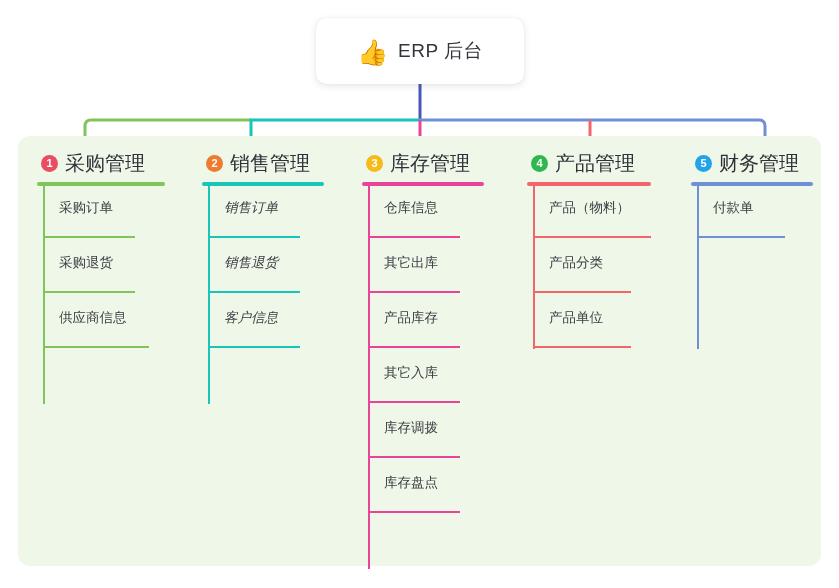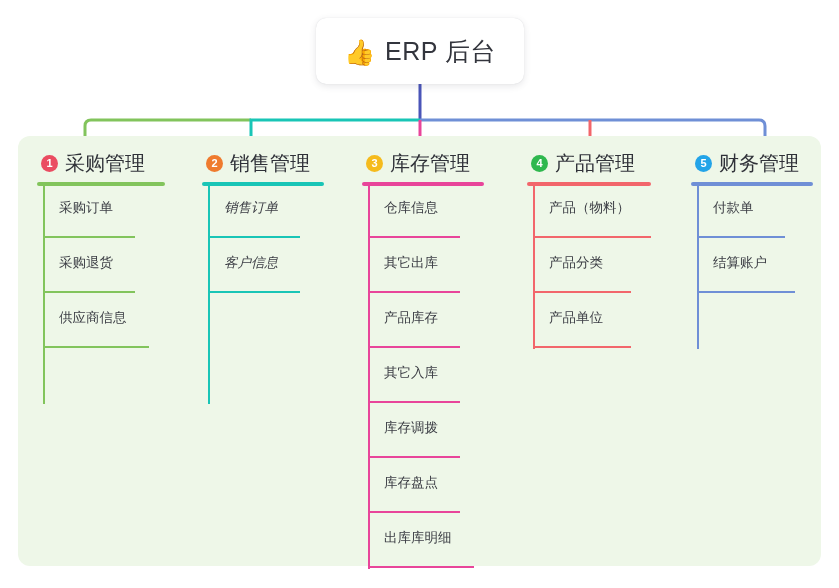--- a/index.html
+++ b/index.html
@@ -39,21 +39,21 @@
     gap: 10px;
     box-sizing: border-box;
   }
   .root-emoji {
     font-size: 25px;
     line-height: 1;
     display: inline-block;
     transform: translateY(1px);
   }
   .root-title {
-    font-size: 25px;
+    font-size: 19px;
     color: #33353d;
     letter-spacing: 0.5px;
     white-space: nowrap;
   }
 
   
   .panel {
     position: absolute;
     left: 18px;
     top: 136px;
@@ -191,20 +191,24 @@
             <span class="col-title">销售管理</span>
           </div>
           <div class="head-rule" style="background: rgb(25, 197, 182); width: 122px;"></div>
           <div class="items" style="height: 220px; font-style: italic;">
             <div class="spine" style="background: rgb(25, 197, 182); height: 218px;"></div>
             <div class="item">
               <span class="item-label">销售订单</span>
               <div class="item-rule" style="background: rgb(25, 197, 182); width: 92px;"></div>
             </div>
             <div class="item">
+              <span class="item-label">销售退货</span>
+              <div class="item-rule" style="background: rgb(25, 197, 182); width: 92px;"></div>
+            </div>
+            <div class="item">
               <span class="item-label">客户信息</span>
               <div class="item-rule" style="background: rgb(25, 197, 182); width: 92px;"></div>
             </div>
           </div>
         </div>
         <div class="column" style="left: 344px; top: 12px;">
           <div class="col-head">
             <span class="badge" style="background: rgb(245, 187, 29);">3</span>
             <span class="col-title">库存管理</span>
           </div>
@@ -228,24 +232,20 @@
               <div class="item-rule" style="background: rgb(232, 69, 154); width: 92px;"></div>
             </div>
             <div class="item">
               <span class="item-label">库存调拨</span>
               <div class="item-rule" style="background: rgb(232, 69, 154); width: 92px;"></div>
             </div>
             <div class="item">
               <span class="item-label">库存盘点</span>
               <div class="item-rule" style="background: rgb(232, 69, 154); width: 92px;"></div>
             </div>
-            <div class="item">
-              <span class="item-label">出库库明细</span>
-              <div class="item-rule" style="background: rgb(232, 69, 154); width: 106px;"></div>
-            </div>
           </div>
         </div>
         <div class="column" style="left: 509px; top: 12px;">
           <div class="col-head">
             <span class="badge" style="background: rgb(47, 184, 78);">4</span>
             <span class="col-title">产品管理</span>
           </div>
           <div class="head-rule" style="background: rgb(242, 102, 107); width: 124px;"></div>
           <div class="items" style="height: 165px;">
             <div class="spine" style="background: rgb(242, 102, 107); height: 163px;"></div>
@@ -268,22 +268,18 @@
             <span class="badge" style="background: rgb(35, 164, 232);">5</span>
             <span class="col-title">财务管理</span>
           </div>
           <div class="head-rule" style="background: rgb(111, 143, 214); width: 122px;"></div>
           <div class="items" style="height: 165px;">
             <div class="spine" style="background: rgb(111, 143, 214); height: 163px;"></div>
             <div class="item">
               <span class="item-label">付款单</span>
               <div class="item-rule" style="background: rgb(111, 143, 214); width: 88px;"></div>
             </div>
-            <div class="item">
-              <span class="item-label">结算账户</span>
-              <div class="item-rule" style="background: rgb(111, 143, 214); width: 98px;"></div>
-            </div>
           </div>
         </div>
       </div>
   </div>
 
 </div>
 
 </body></html>

